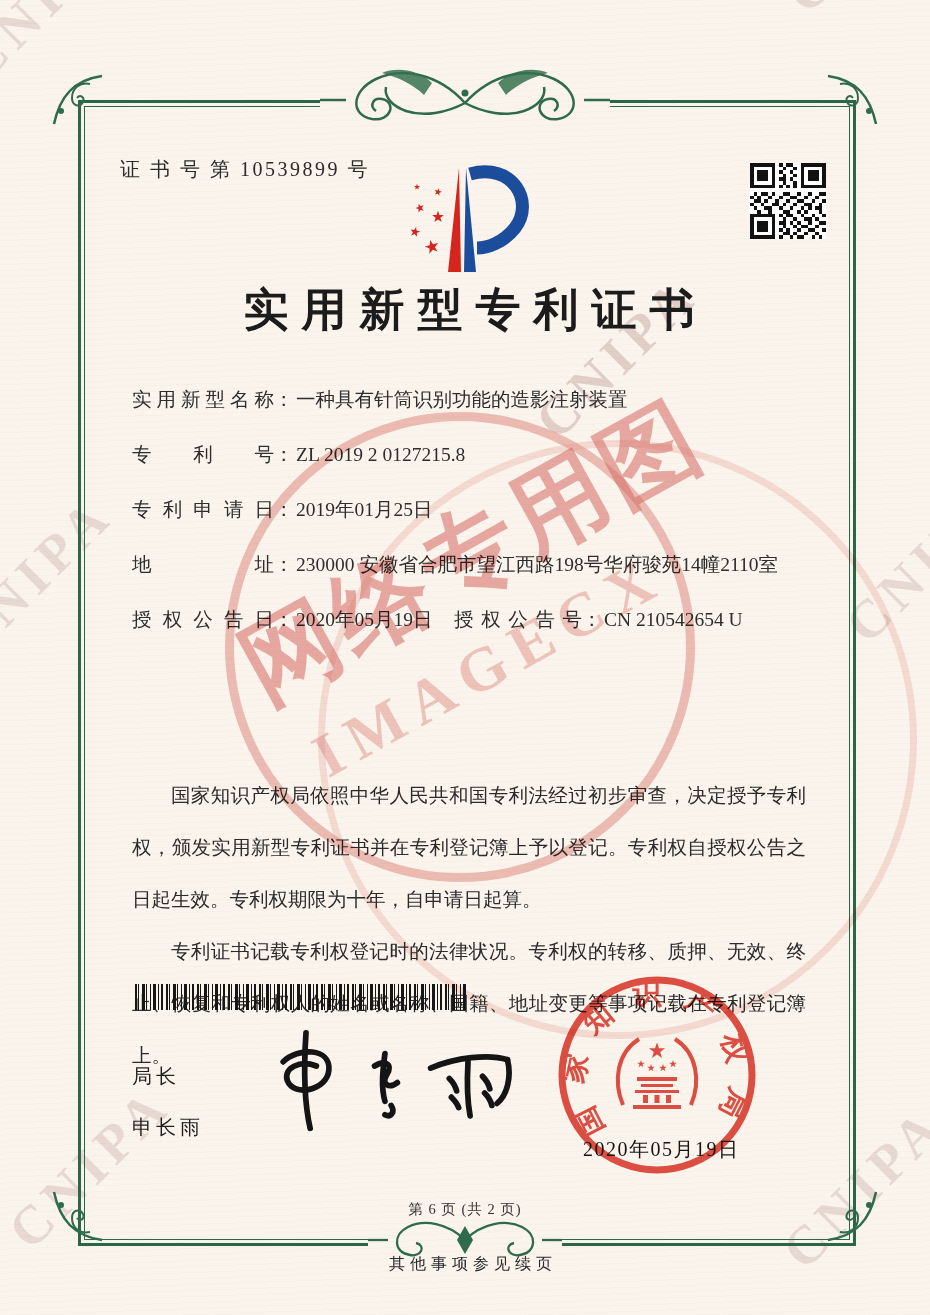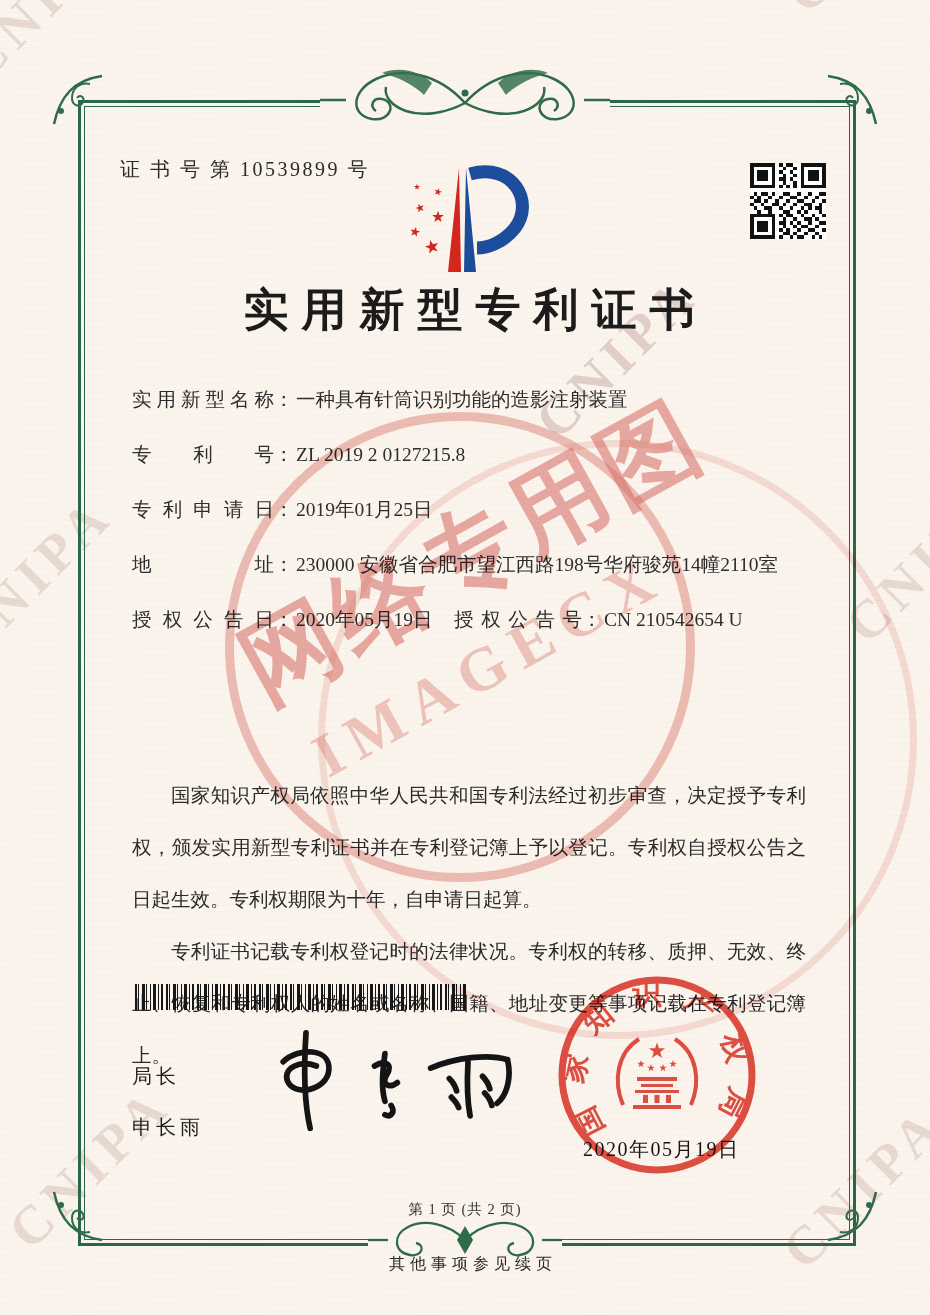--- a/index.html
+++ b/index.html
@@ -255,21 +255,21 @@
         <rect x="-22" y="17" width="44" height="3"></rect>
         <rect x="-14" y="22" width="5" height="8"></rect>
         <rect x="-2.5" y="22" width="5" height="8"></rect>
         <rect x="9" y="22" width="5" height="8"></rect>
         <rect x="-24" y="32" width="48" height="4"></rect>
       </g>
     </g>
   </svg>
   <div class="seal-date">2020年05月19日</div>
 
-  <div class="page-num">第 1 页 (共 2 页)</div>
+  <div class="page-num">第 6 页 (共 2 页)</div>
   <div class="continuation">其他事项参见续页</div>
 
   <div class="wm-pink" style="inset:0;">
     <div class="wm-circle wm-c1"></div>
     <div class="wm-circle wm-c2"></div>
     <div class="wm-t1">网络专用图</div>
     <div class="wm-t2">IMAGECX</div>
   </div>
 
 </div>

